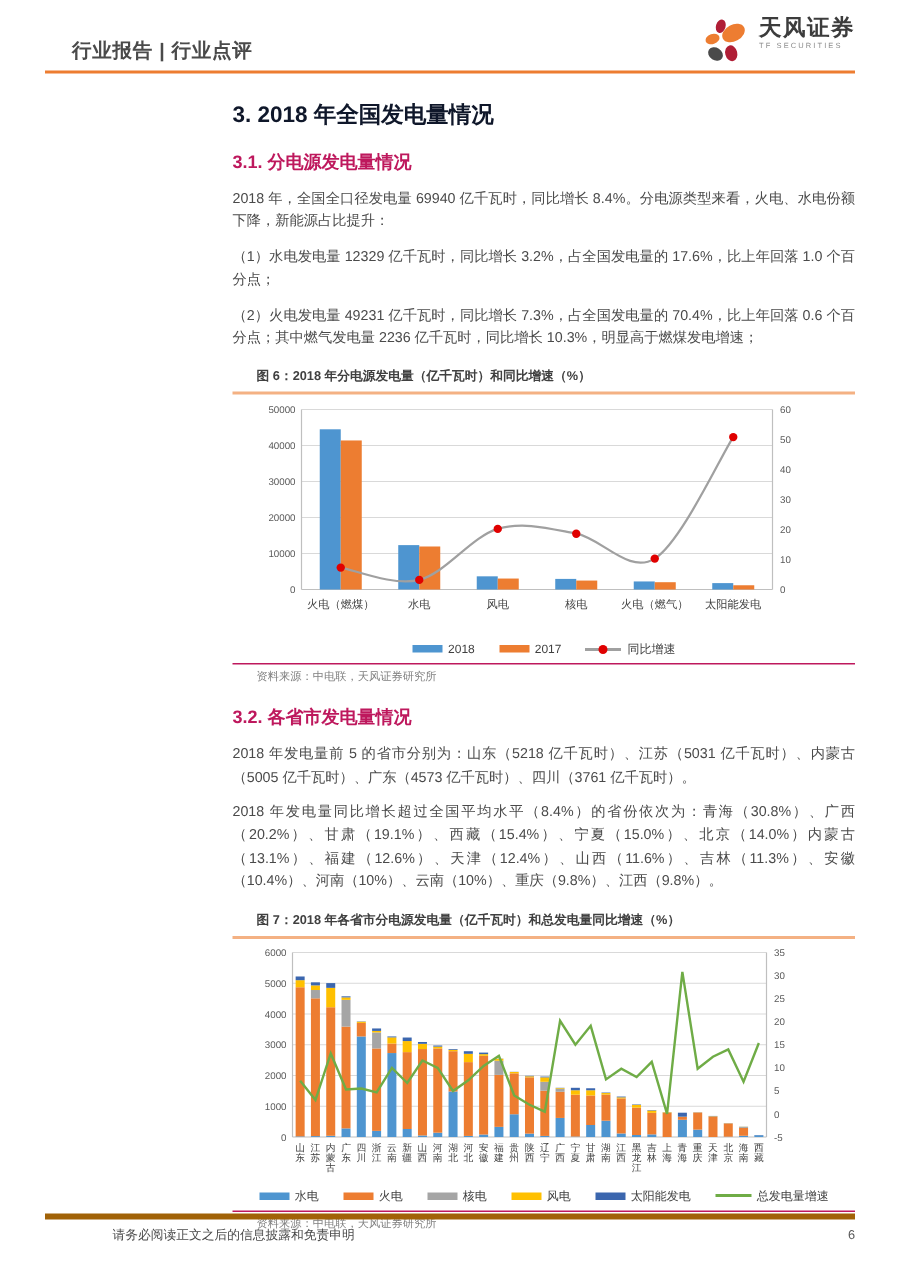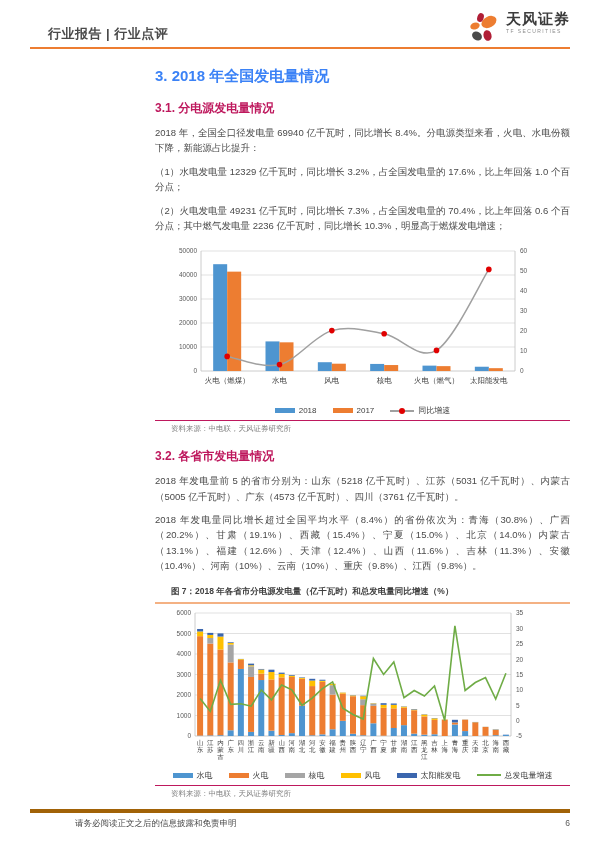--- a/index.html
+++ b/index.html
@@ -7,21 +7,21 @@
         font-family:"Liberation Sans","DejaVu Sans",sans-serif;color:#3f3f3f;}
   
   .header{position:absolute;left:30px;right:30px;top:0;height:47px;
           border-bottom:2px solid #ED7D31;display:flex;justify-content:space-between;align-items:flex-end;}
   .breadcrumb{font-size:13px;font-weight:bold;color:#4a4a4a;padding-bottom:4px;padding-left:18px;letter-spacing:.5px;}
   .logo{display:flex;gap:5px;padding-bottom:2px;}
   .logo-text .brand{font-size:15px;font-weight:bold;color:#3c3c3c;letter-spacing:1px;line-height:1;}
   .logo-text .brand-sub{font-size:5px;color:#8c8c8c;letter-spacing:1.4px;margin-top:2px;}
   
   .content{position:absolute;left:155px;right:30px;top:47px;}
-  h1{font-size:15px;color:#3b82f6;font-weight:bold;margin:20px 0 10px 0;}
+  h1{font-size:15px;color:#0f172a;font-weight:bold;margin:20px 0 10px 0;}
   h2{font-size:12px;color:#be185d;font-weight:bold;margin:14px 0 6px 0;}
   p{font-size:9.5px;line-height:1.62;margin:8px 0;text-align:justify;color:#4a4a4a;}
   
   .figure{margin-top:12px;}
   .fig-caption{font-size:8.5px;font-weight:bold;color:#404040;padding:0 0 4px 16px;
                border-bottom:2px solid #F4B183;}
   .fig-source{font-size:7.5px;color:#808080;border-top:1px solid #be185d;padding:3px 0 0 16px;margin-top:2px;}
   svg.chart{display:block;width:100%;margin-top:4px;}
   svg .ax{font-size:6.5px;fill:#595959;font-family:"Liberation Sans","DejaVu Sans",sans-serif;}
   svg .cat{font-size:7.5px;fill:#404040;font-family:"Liberation Sans","DejaVu Sans",sans-serif;}
@@ -61,20 +61,21 @@
 
   <div class="content">
     <h1>3. 2018 年全国发电量情况</h1>
 
     <h2>3.1. 分电源发电量情况</h2>
     <p>2018 年，全国全口径发电量 69940 亿千瓦时，同比增长 8.4%。分电源类型来看，火电、水电份额下降，新能源占比提升：</p>
     <p>（1）水电发电量 12329 亿千瓦时，同比增长 3.2%，占全国发电量的 17.6%，比上年回落 1.0 个百分点；</p>
     <p>（2）火电发电量 49231 亿千瓦时，同比增长 7.3%，占全国发电量的 70.4%，比上年回落 0.6 个百分点；其中燃气发电量 2236 亿千瓦时，同比增长 10.3%，明显高于燃煤发电增速；</p>
 
     <div class="figure">
+      <div class="fig-caption">图 6：2018 年分电源发电量（亿千瓦时）和同比增速（%）</div>
       <svg id="chart6" class="chart" height="158" viewBox="0 0 415 158">
           <line x1="46" y1="126" x2="360" y2="126" stroke="#BFBFBF" stroke-width="0.8"></line>
           <text x="42" y="128.4" text-anchor="end" class="ax">0</text>
           <line x1="46" y1="102" x2="360" y2="102" stroke="#D9D9D9" stroke-width="0.8"></line>
           <text x="42" y="104.4" text-anchor="end" class="ax">10000</text>
           <line x1="46" y1="78" x2="360" y2="78" stroke="#D9D9D9" stroke-width="0.8"></line>
           <text x="42" y="80.4" text-anchor="end" class="ax">20000</text>
           <line x1="46" y1="54" x2="360" y2="54" stroke="#D9D9D9" stroke-width="0.8"></line>
           <text x="42" y="56.4" text-anchor="end" class="ax">30000</text>
           <line x1="46" y1="30" x2="360" y2="30" stroke="#D9D9D9" stroke-width="0.8"></line>

